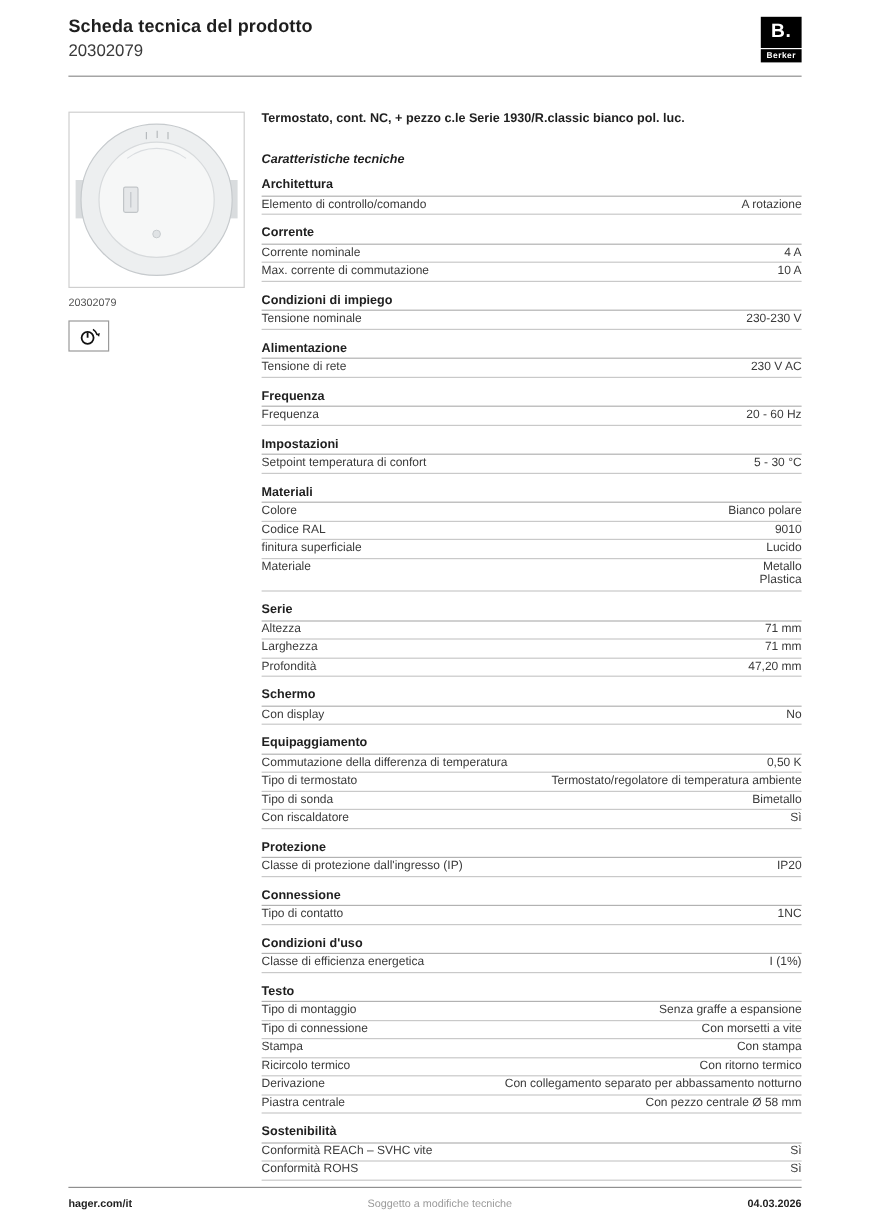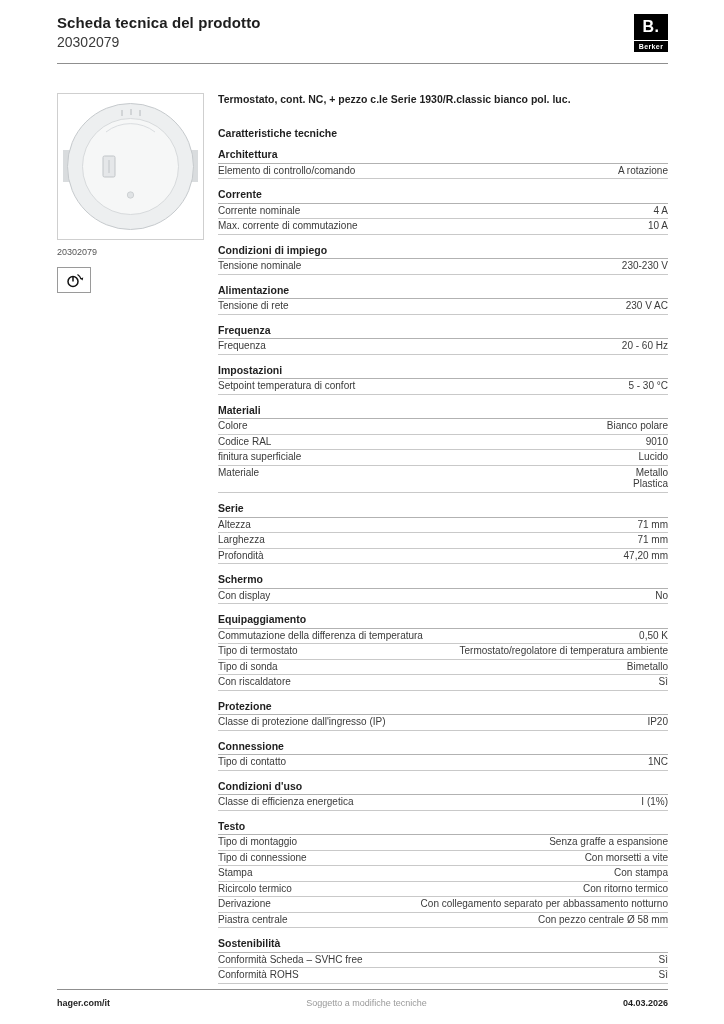--- a/index.html
+++ b/index.html
@@ -37,21 +37,21 @@
     width:147px; height:147px; border:1px solid #cfcfcf; background:#fff;
     display:flex; align-items:center; justify-content:center;
   }
   .image-caption { font-size:9px; color:#555; margin-top:7px; }
   .pictogram-box {
     width:34px; height:26px; border:1px solid #9a9a9a; margin-top:10px;
     display:flex; align-items:center; justify-content:center; background:#fff;
   }
 
   .product-desc { font-size:10.5px; font-weight:bold; color:#1f1f1f; line-height:1.25; }
-  .intro { font-size:10.5px; font-weight:bold; color:#1f1f1f; margin-top:21px; }
+  .intro { font-size:10.5px; font-weight:bold; color:#1f1f1f; margin-top:21px;font-style:italic; }
 
   .spec-section { margin-top:10px; }
   .section-title {
     font-size:10.5px; font-weight:bold; color:#1f1f1f; line-height:1.1;
     padding-bottom:2px; border-bottom:1px solid #b2b2b2;
   }
   .spec-row {
     display:flex; justify-content:space-between; align-items:flex-start;
     font-size:10px; line-height:1.15; padding:1px 0 2px;
     border-bottom:1px solid #c9c9c9; color:#3a3a3a;
@@ -270,21 +270,21 @@
               <span class="spec-value">Con collegamento separato per abbassamento notturno</span>
             </div>
             <div class="spec-row">
               <span class="spec-label">Piastra centrale</span>
               <span class="spec-value">Con pezzo centrale Ø 58 mm</span>
             </div>
           </section>
           <section class="spec-section">
             <h3 class="section-title">Sostenibilità</h3>
             <div class="spec-row">
-              <span class="spec-label">Conformità Scheda – SVHC free</span>
+              <span class="spec-label">Conformità REACh – SVHC vite</span>
               <span class="spec-value">Sì</span>
             </div>
             <div class="spec-row">
               <span class="spec-label">Conformità ROHS</span>
               <span class="spec-value">Sì</span>
             </div>
           </section>
         </div>
     </div>
 

